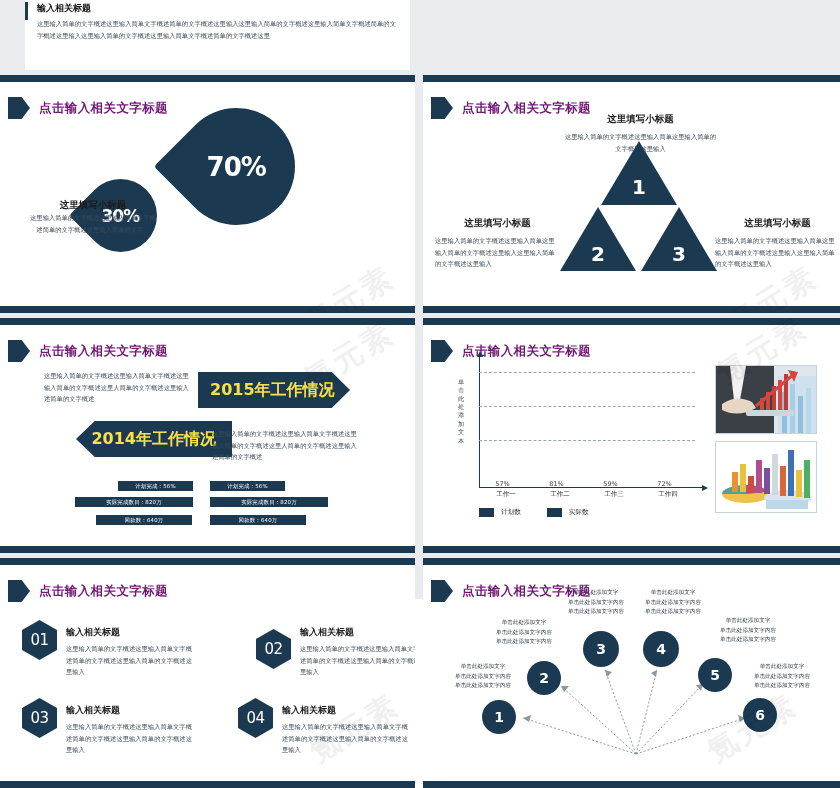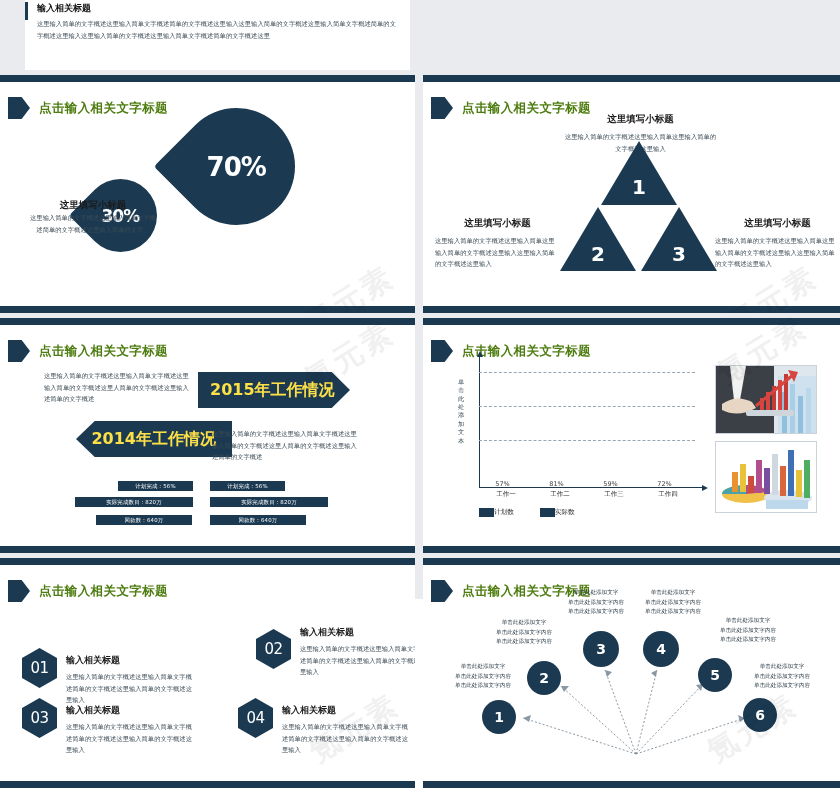--- a/index.html
+++ b/index.html
@@ -11,21 +11,21 @@
   
   .slide{position:absolute;background:#ffffff;overflow:hidden;}
   .slide .topbar,.slide .botbar{position:absolute;left:0;right:0;height:7px;background:#1b3a52;}
   .slide .topbar{top:0;}
   .slide .botbar{bottom:0;}
 
   
   .sl-title{position:absolute;display:flex;align-items:center;gap:9px;}
   .pent{width:22px;height:22px;background:#1b3a52;
         clip-path:polygon(0 0,62% 0,100% 50%,62% 100%,0 100%);}
-  .sl-title .txt{font-size:12.5px;font-weight:bold;color:#4d7c0f;letter-spacing:.4px;white-space:nowrap;}
+  .sl-title .txt{font-size:12.5px;font-weight:bold;color:#701a75;letter-spacing:.4px;white-space:nowrap;}
 
   .h-sub{font-size:9.5px;font-weight:bold;color:#1b1b1b;}
   .body-txt{font-size:6.3px;line-height:1.85;color:#3b4a55;}
 
   
   #s1{left:25px;top:-40px;width:385px;height:110px;}
   #s1 .accent{position:absolute;left:0;top:42px;width:2.5px;height:18px;background:#1b3a52;}
   #s1 .t{position:absolute;left:12px;top:42px;font-size:9px;font-weight:bold;color:#111;}
   #s1 p{position:absolute;left:12px;top:58px;width:360px;margin:0;}
 
@@ -98,38 +98,38 @@
         justify-content:space-around;align-items:flex-end;}
   .grp{display:flex;align-items:flex-end;gap:5px;position:relative;}
   .bar{width:12px;background:#1b3a52;}
   .bar-lbl{position:absolute;top:-12px;right:-2px;width:40px;text-align:center;
            font-size:6.5px;color:#3a3a3a;}
   .xlabels{position:absolute;left:26px;right:8px;top:134px;display:flex;justify-content:space-around;}
   .xlabels span{font-size:6.5px;color:#2c2c2c;}
   .ylabel{position:absolute;left:2px;top:22px;width:12px;font-size:6.2px;color:#3b4a55;
           line-height:1.35;text-align:center;}
   .legend{position:absolute;left:56px;top:190px;display:flex;gap:26px;align-items:center;}
-  .legend .it{display:flex;align-items:center;}
+  .legend .it{display:flex;align-items:center;gap:7px;}
   .legend .sw{width:15px;height:9px;background:#1b3a52;}
   .legend .lb{font-size:6.6px;color:#2c2c2c;}
   .photo{position:absolute;border:1px solid #c9d2d8;background:#fff;overflow:hidden;}
   .photo.p1{left:292px;top:47px;width:100px;height:67px;}
   .photo.p2{left:292px;top:123px;width:100px;height:70px;}
 
   
   #s6{left:0;top:558px;width:415px;height:230px;}
   #s6 .sl-title{left:8px;top:22px;}
   .hexitem{position:absolute;display:flex;gap:9px;width:182px;}
   .hex{flex:0 0 auto;width:35px;height:40px;background:#1b3a52;color:#fff;
        clip-path:polygon(50% 0,100% 25%,100% 75%,50% 100%,0 75%,0 25%);
        display:flex;align-items:center;justify-content:center;font-size:15px;letter-spacing:-.5px;}
   .hexitem .tw{padding-top:6px;}
   .hexitem .h-sub{display:block;margin-bottom:4px;font-size:9px;}
   .hexitem .body-txt{width:130px;}
-  .hx0{left:22px;top:62px;margin-top:28px;} .hx1{left:256px;top:62px;align-items:center;}
+  .hx0{left:22px;top:62px;} .hx1{left:256px;top:62px;align-items:center;}
   .hx2{left:22px;top:140px;} .hx3{left:238px;top:140px;}
 
   
   #s7{left:423px;top:558px;width:417px;height:230px;}
   #s7 .sl-title{left:8px;top:22px;}
   #s7 svg.lines{position:absolute;left:0;top:0;width:417px;height:230px;}
   .node{position:absolute;border-radius:50%;background:#1b3a52;color:#fff;
         display:flex;align-items:center;justify-content:center;font-weight:bold;}
   .hub{left:180px;top:163px;width:66px;height:66px;font-size:8px;font-weight:normal;
        line-height:1.5;text-align:center;flex-direction:column;}

